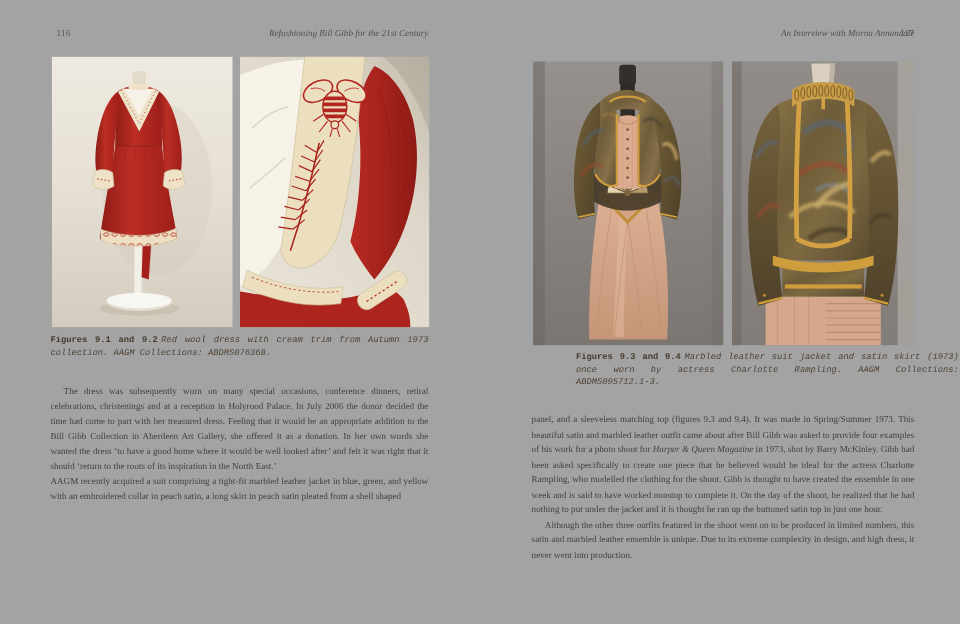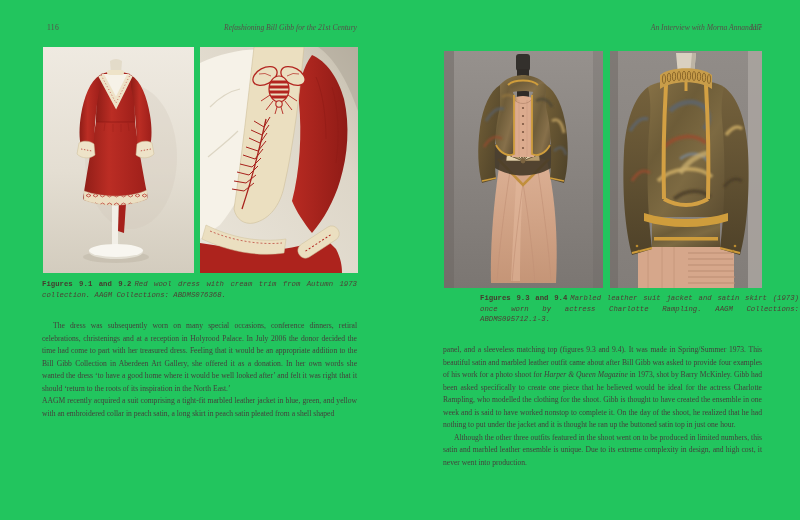--- a/index.html
+++ b/index.html
@@ -1,16 +1,16 @@
 <!DOCTYPE html>
 <html><head>
 <meta charset="utf-8">
 <style>
   html,body{margin:0;padding:0;background:#ffffff;}
-  .spread{position:relative;width:800px;height:520px;background:#22c55e;overflow:hidden;
+  .spread{position:relative;width:800px;height:520px;background:#a3a3a3;overflow:hidden;
           font-family:"Liberation Serif","DejaVu Serif",serif;}
   
   .folio{position:absolute;top:23px;font-size:7.6px;color:#57504a;letter-spacing:.3px;}
   .rh-title{position:absolute;top:23px;font-size:7.6px;font-style:italic;color:#57504a;text-align:right;}
   
   .photo{position:absolute;overflow:hidden;}
   .photo svg{display:block;width:100%;height:100%;}
   
   .caption{position:absolute;font-size:7.3px;line-height:10.6px;color:#4e4135;text-align:justify;margin:0;font-family:Liberation Mono, monospace;}
   .caption .flabel{font-weight:bold;font-style:normal;margin-right:3px;color:#463a2e;}
@@ -284,16 +284,16 @@
         </g>
     </svg>
   </div>
 
   <p class="caption" style="left:443px;top:293px;width:319px;margin-left:37px;">
     <span class="flabel">Figures 9.3 and 9.4</span><span class="ftext">Marbled leather suit jacket and satin skirt (1973) once worn by actress Charlotte Rampling. AAGM Collections: ABDMS095712.1-3.</span>
   </p>
 
   <div class="bodytext" style="left:443px;top:344px;width:319px;">
     <p><span>panel, and a sleeveless matching top (figures 9.3 and 9.4). It was made in Spring/Summer 1973. This beautiful satin and marbled leather outfit came about after Bill Gibb was asked to provide four examples of his work for a photo shoot for </span><i>Harper &amp; Queen Magazine</i><span> in 1973, shot by Barry McKinley. Gibb had been asked specifically to create one piece that he believed would be ideal for the actress Charlotte Rampling, who modelled the clothing for the shoot. Gibb is thought to have created the ensemble in one week and is said to have worked nonstop to complete it. On the day of the shoot, he realized that he had nothing to put under the jacket and it is thought he ran up the buttoned satin top in just one hour.</span></p>
-    <p class="ind">Although the other three outfits featured in the shoot went on to be produced in limited numbers, this satin and marbled leather ensemble is unique. Due to its extreme complexity in design, and high cost, it never went into production.</p>
+    <p class="ind">Although the other three outfits featured in the shoot went on to be produced in limited numbers, this satin and marbled leather ensemble is unique. Due to its extreme complexity in design, and high dress, it never went into production.</p>
   </div>
 
 </div>
 
 </body></html>

